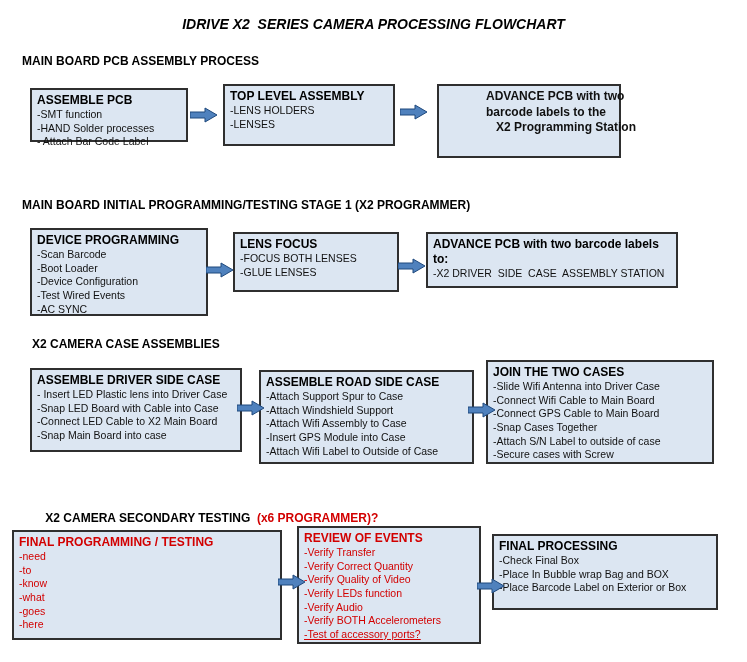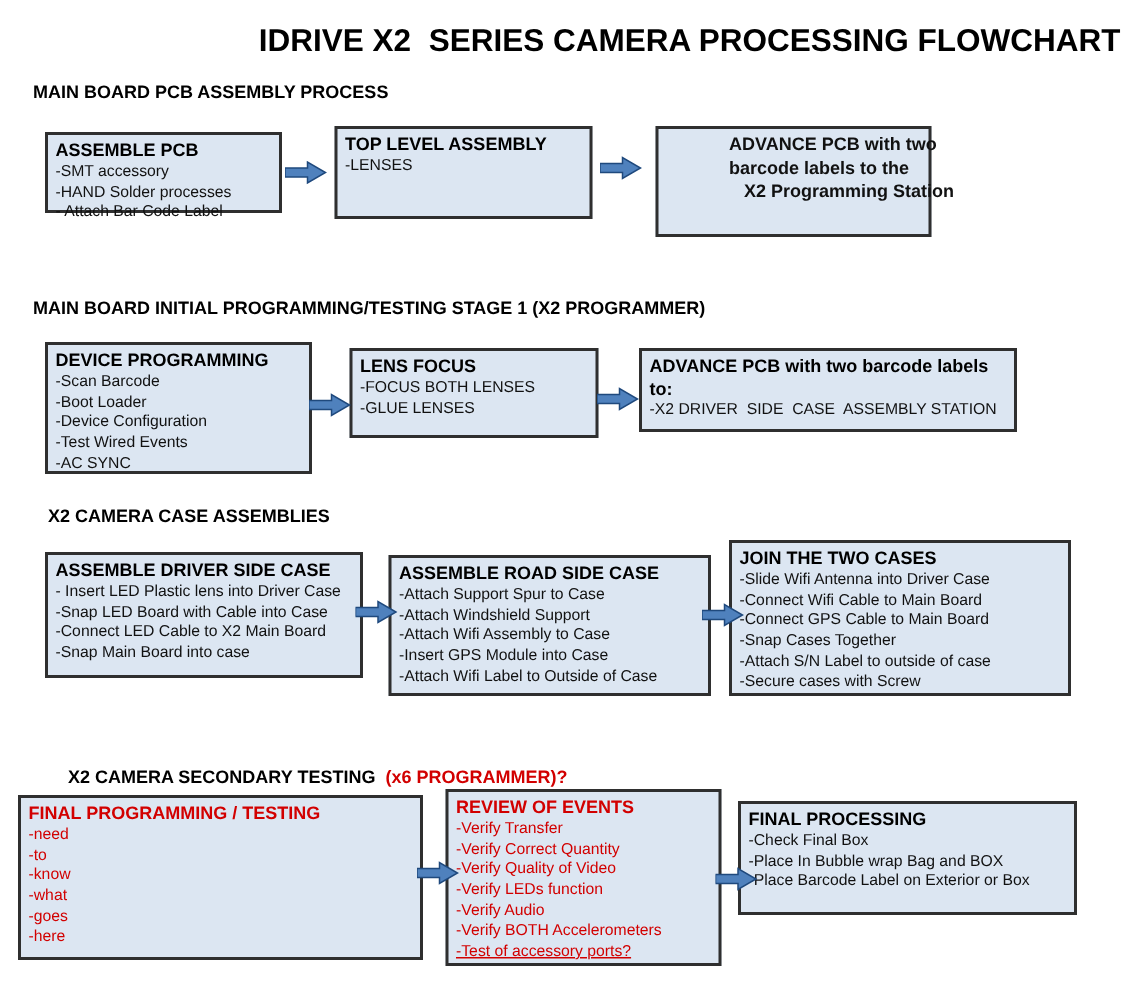--- a/index.html
+++ b/index.html
@@ -9,25 +9,26 @@
     width: 747px;
     height: 662px;
     background: #ffffff;
     overflow: hidden;
   }
   .page-title {
     position: absolute;
     top: 16px;
     left: 0;
     width: 100%;
-    text-align: right;
-    font-size: 21px;
+    text-align: center;
+    font-size: 14px;
     font-weight: bold;
     white-space: pre;
     color: #000;
+    font-style: italic;
   }
   .section-heading {
     position: absolute;
     font-size: 12px;
     font-weight: bold;
     white-space: pre;
     color: #000;
   }
   .box {
     position: absolute;
@@ -63,27 +64,28 @@
 <body>
 
 <div class="canvas">
 
   <div class="page-title">IDRIVE X2  SERIES CAMERA PROCESSING FLOWCHART</div>
 
   <div class="section-heading" style="left:22px;top:54px">MAIN BOARD PCB ASSEMBLY PROCESS</div>
 
   <div class="box" style="left:30px;top:88px;width:158px;height:54px">
     <div class="box-title">ASSEMBLE PCB</div>
-    <div class="box-line">-SMT accessory</div>
+    <div class="box-line">-SMT function</div>
     <div class="box-line">-HAND Solder processes</div>
     <div class="box-line">- Attach Bar Code Label</div>
   </div>
 
   <div class="box" style="left:223px;top:84px;width:172px;height:62px">
     <div class="box-title">TOP LEVEL ASSEMBLY</div>
+    <div class="box-line">-LENS HOLDERS</div>
     <div class="box-line">-LENSES</div>
   </div>
 
   <div class="box" style="left:437px;top:84px;width:184px;height:74px">
     <div class="box-line bold">ADVANCE PCB with two</div>
     <div class="box-line bold">barcode labels to the</div>
     <div class="box-line bold indent">X2 Programming Station</div>
   </div>
 
   <div class="arrow" style="left:190px;top:107px">

